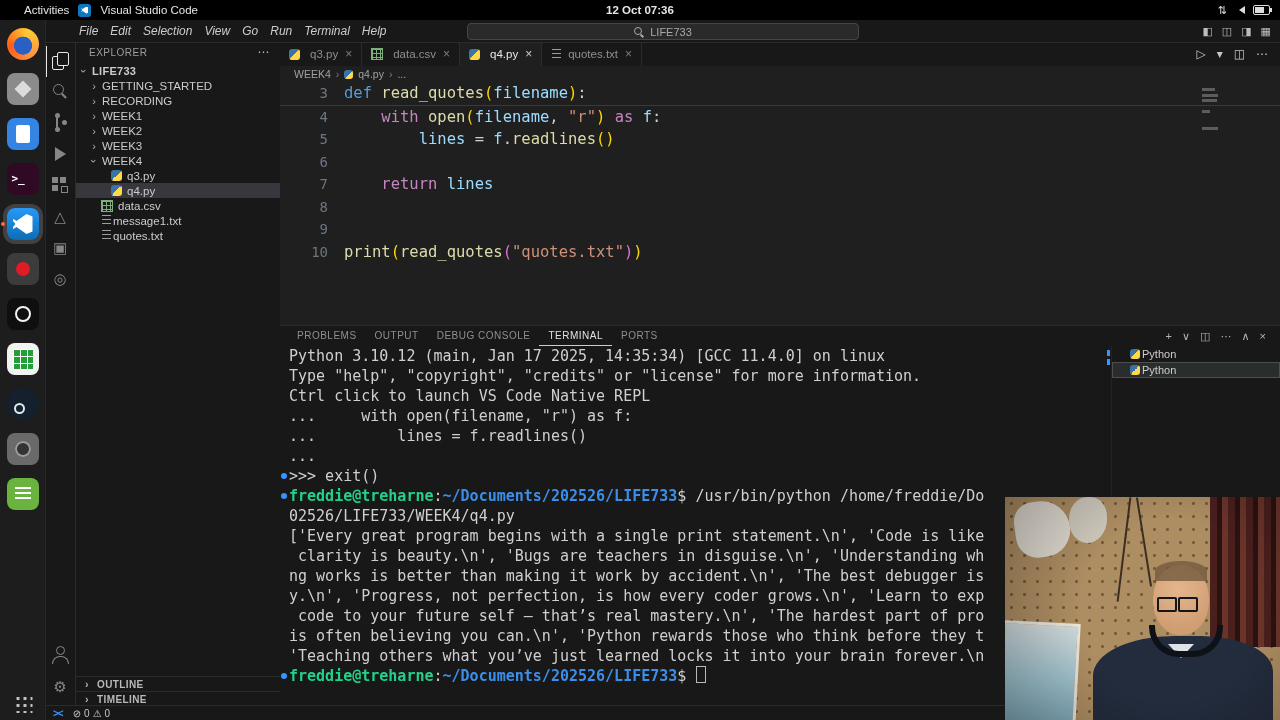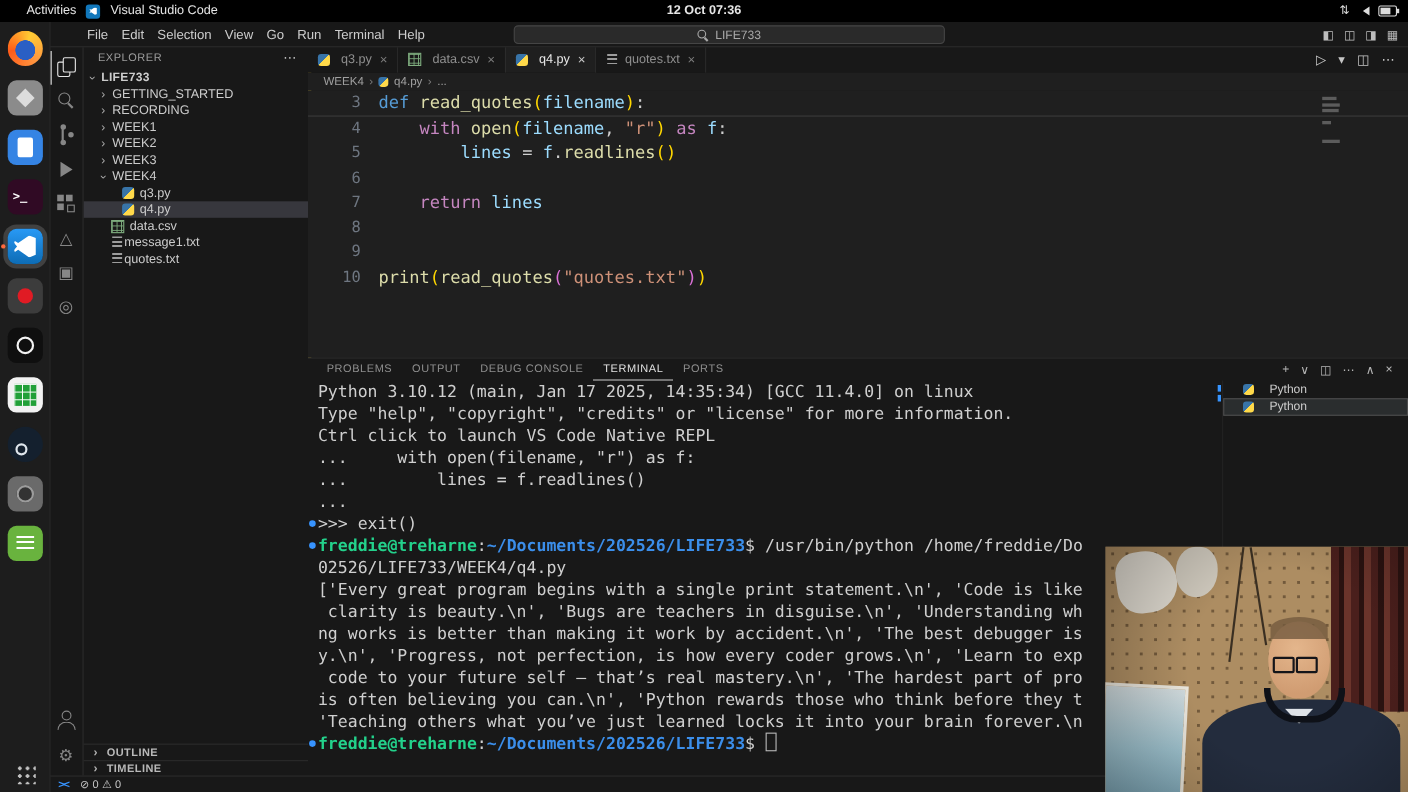--- a/index.html
+++ b/index.html
@@ -50,21 +50,21 @@
   .icon-camera{background:#6a6a6a;}
   .icon-camera::after{content:"";position:absolute;inset:8px;border-radius:50%;background:#333;box-shadow:inset 0 0 0 2px #9c9c9c;}
   .icon-notes{background:#69b33e;}
   .icon-notes::after{content:"";position:absolute;inset:9px 8px;background:repeating-linear-gradient(#fff 0 2px,transparent 2px 5px);}
   #show-apps{position:absolute;bottom:7px;left:50%;transform:translateX(-50%);width:19px;height:19px;
     background-image:radial-gradient(#c0c0c0 1.6px,transparent 1.8px);background-size:7px 7px;background-position:1px 1px;}
   
   #titlebar{position:absolute;left:45px;top:20px;right:0;height:22px;background:#181818;border-bottom:1px solid #2b2b2b;
     display:flex;align-items:center;color:#cccccc;z-index:20;}
   #menubar{display:flex;padding-left:28px;font-size:12px;}
-  .menu-item{padding:0 6px;cursor:pointer;}
+  .menu-item{padding:0 6px;cursor:pointer;font-style:italic;}
   #search-box{position:absolute;left:50%;top:3px;transform:translateX(-50%);width:390px;height:15px;background:#2a2a2a;
     border:1px solid #454545;border-radius:4px;display:flex;align-items:center;justify-content:center;gap:6px;
     font-size:11px;color:#a9a9a9;}
   .s-icon{position:relative;width:11px;height:11px;}
   .s-icon::before{content:"";position:absolute;left:1px;top:1px;width:6px;height:6px;border:1.4px solid #a9a9a9;border-radius:50%;}
   .s-icon::after{content:"";position:absolute;left:8px;top:8px;width:1.6px;height:4px;background:#a9a9a9;transform:rotate(-45deg);}
   #titlebar-actions{position:absolute;right:9px;display:flex;gap:9px;font-size:11px;color:#bdbdbd;}
   .tb-act{cursor:pointer;}
   
   #activitybar{position:absolute;left:45px;top:42px;width:30px;bottom:14px;background:#181818;border-right:1px solid #2b2b2b;
@@ -142,21 +142,21 @@
   #panel-actions{margin-left:auto;display:flex;gap:10px;padding-right:14px;color:#b5b5b5;font-size:11px;}
   .pn-act{cursor:pointer;}
   #terminal-lines{position:absolute;left:0;top:20px;right:168px;bottom:0;padding-left:9px;
     font-family:"DejaVu Sans Mono",monospace;font-size:15px;color:#cccccc;overflow:hidden;}
   .tline{height:20px;line-height:20px;white-space:pre;position:relative;}
   .tdot{position:absolute;left:-8px;top:7px;width:6px;height:6px;border-radius:50%;background:#3794ff;cursor:pointer;}
   .tcursor{display:inline-block;width:8px;height:15px;border:1px solid #b9b9b9;vertical-align:-2px;margin-left:1px;}
   #term-marks{position:absolute;right:170px;top:24px;width:3px;}
   #term-marks span{display:block;width:3px;height:6px;margin-bottom:3px;background:#3794ff;}
   #term-side{position:absolute;right:0;top:20px;width:168px;bottom:0;border-left:1px solid rgba(255,255,255,.05);}
-  .term-item{height:16px;display:flex;align-items:center;gap:14px;padding-left:18px;font-size:11px;color:#cccccc;cursor:pointer;}
+  .term-item{height:16px;display:flex;align-items:center;gap:2px;padding-left:18px;font-size:11px;color:#cccccc;cursor:pointer;}
   .term-item.selected{background:#2a2d2e;outline:1px solid #4d4d4d;outline-offset:-1px;}
   .term-item .fi{width:10px;height:10px;margin:0;}
   
   #statusbar{position:absolute;left:45px;right:0;bottom:0;height:14px;background:#181818;border-top:1px solid #2b2b2b;
     display:flex;align-items:center;gap:10px;padding-left:8px;font-size:10px;color:#c5c5c5;z-index:12;}
   .remote{color:#3794ff;font-weight:bold;letter-spacing:-1px;cursor:pointer;}
   .sb-item{display:flex;align-items:center;gap:3px;cursor:pointer;}
   .sb-item .gi{font-size:10px;}
   
   #webcam{position:absolute;left:1005px;top:497px;width:275px;height:223px;overflow:hidden;background:#ad8d62;z-index:50;}

